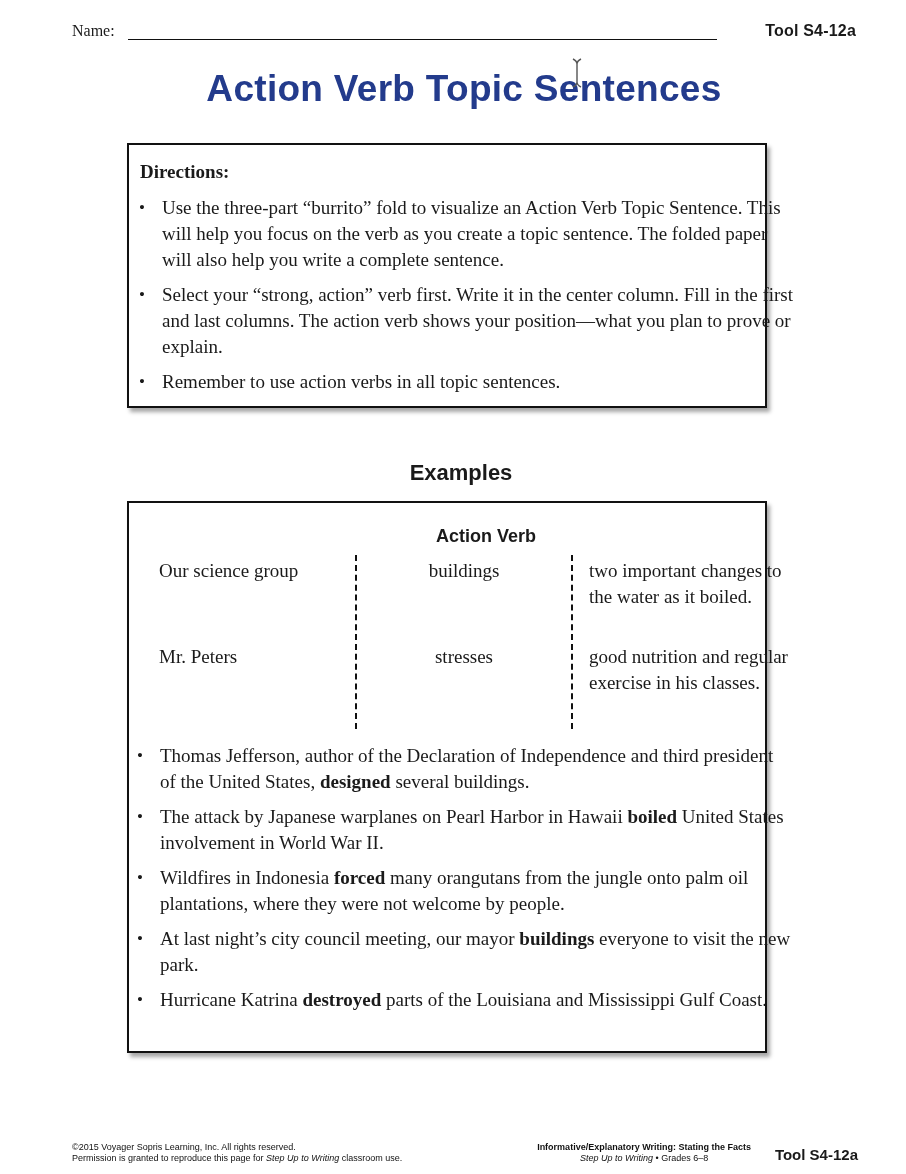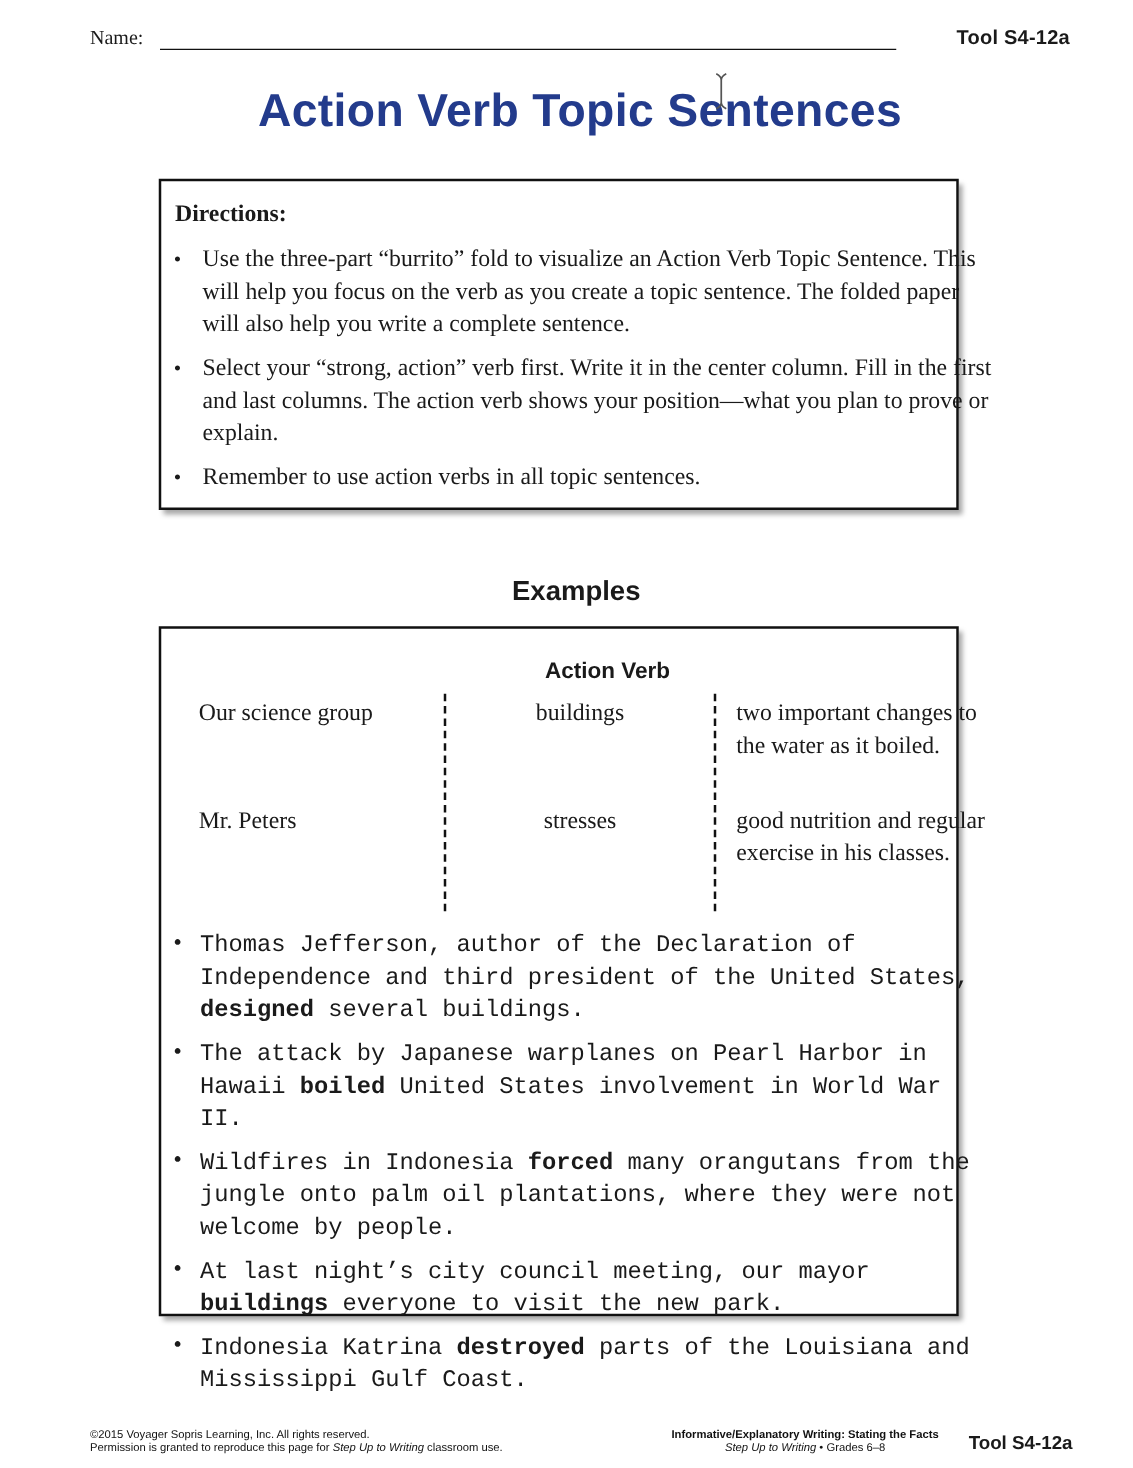--- a/index.html
+++ b/index.html
@@ -33,21 +33,21 @@
   .dash.d1 { left: 226px; }
   .dash.d2 { left: 442px; }
   .ex-cell { position: absolute; font-size: 19px; line-height: 26px; }
   .c1 { left: 30px; width: 185px; }
   .c2 { left: 236px; width: 198px; text-align: center; }
   .c3 { left: 460px; width: 200px; }
   .r1 { top: 55px; }
   .r2 { top: 141px; }
 
   .ex-list { position: absolute; left: -2px; top: 240px; width: 665px; }
-  .ex-list li { margin-bottom: 9px; font-family: Liberation Mono, monospace; }
+  .ex-list li { margin-bottom: 9px; }
   .ex-list b { font-weight: bold; }
 
   .footer-left { position: absolute; left: 72px; top: 1142px; font-size: 9px; line-height: 11px; color: #111; }
   .footer-right { position: absolute; right: 155px; top: 1142px; font-size: 9px; line-height: 11px; text-align: center; color: #111; }
   .footer-right .fr1 { font-weight: bold; }
   .tool-bottom { position: absolute; right: 48px; top: 1146px; font-size: 15px; font-weight: bold; }
   i { font-style: italic; }
 </style>
 </head>
 <body>
@@ -86,21 +86,21 @@
 
   <div class="ex-cell c2 r2 serif">stresses</div>
   <div class="ex-cell c1 r2 serif">Mr. Peters</div>
   <div class="ex-cell c3 r2 serif">good nutrition and regular exercise in his classes.</div>
 
   <ul class="bullets ex-list serif">
     <li><span>Thomas Jefferson, author of the Declaration of Independence and third president of the United States, </span><b>designed</b><span> several buildings.</span></li>
     <li><span>The attack by Japanese warplanes on Pearl Harbor in Hawaii </span><b>boiled</b><span> United States involvement in World War II.</span></li>
     <li><span>Wildfires in Indonesia </span><b>forced</b><span> many orangutans from the jungle onto palm oil plantations, where they were not welcome by people.</span></li>
     <li><span>At last night’s city council meeting, our mayor </span><b>buildings</b><span> everyone to visit the new park.</span></li>
-    <li><span>Indonesia Katrina </span><b>destroyed</b><span> parts of the Louisiana and Mississippi Gulf Coast.</span></li>
+    <li><span>Hurricane Katrina </span><b>destroyed</b><span> parts of the Louisiana and Mississippi Gulf Coast.</span></li>
   </ul>
 </div>
 
 <div class="footer-left sans">
   <div>©2015 Voyager Sopris Learning, Inc. All rights reserved.</div>
   <div><span>Permission is granted to reproduce this page for </span><i>Step Up to Writing</i><span> classroom use.</span></div>
 </div>
 
 <div class="footer-right sans">
   <div class="fr1">Informative/Explanatory Writing: Stating the Facts</div>

